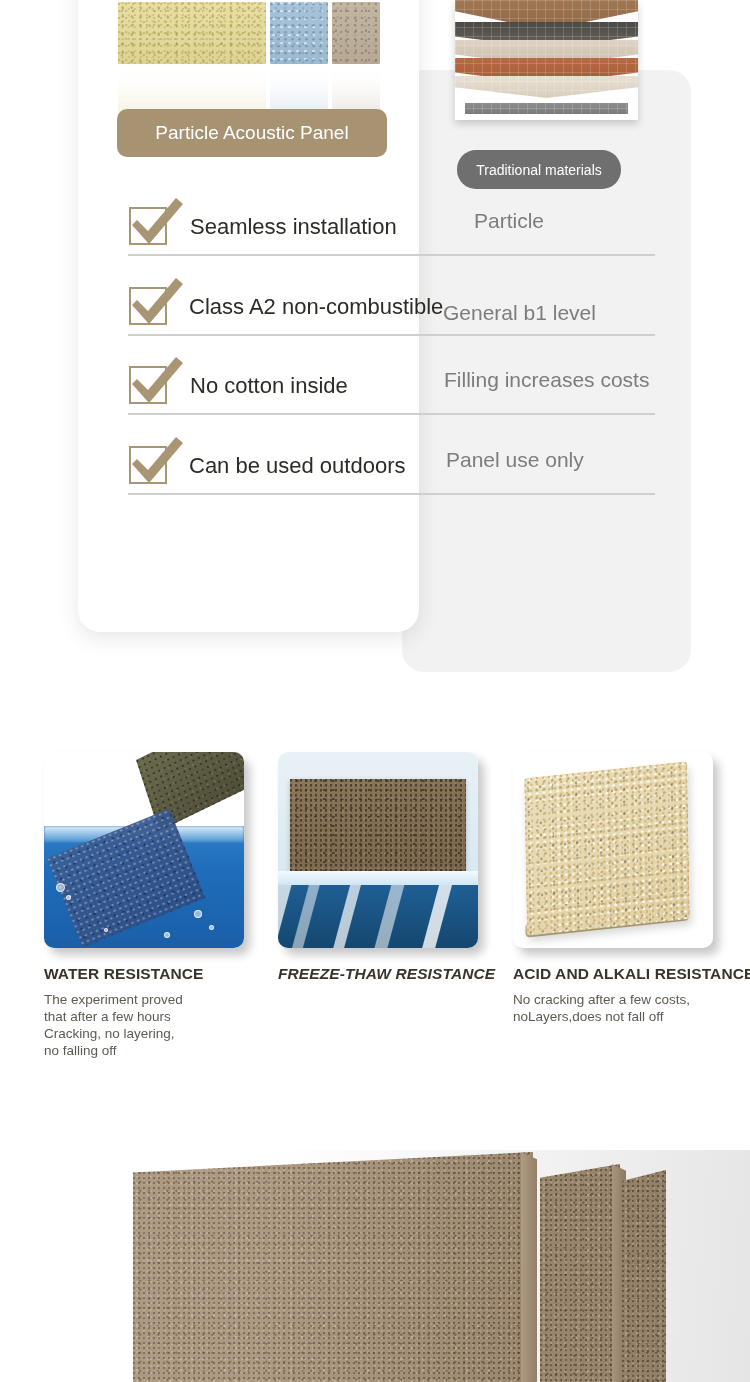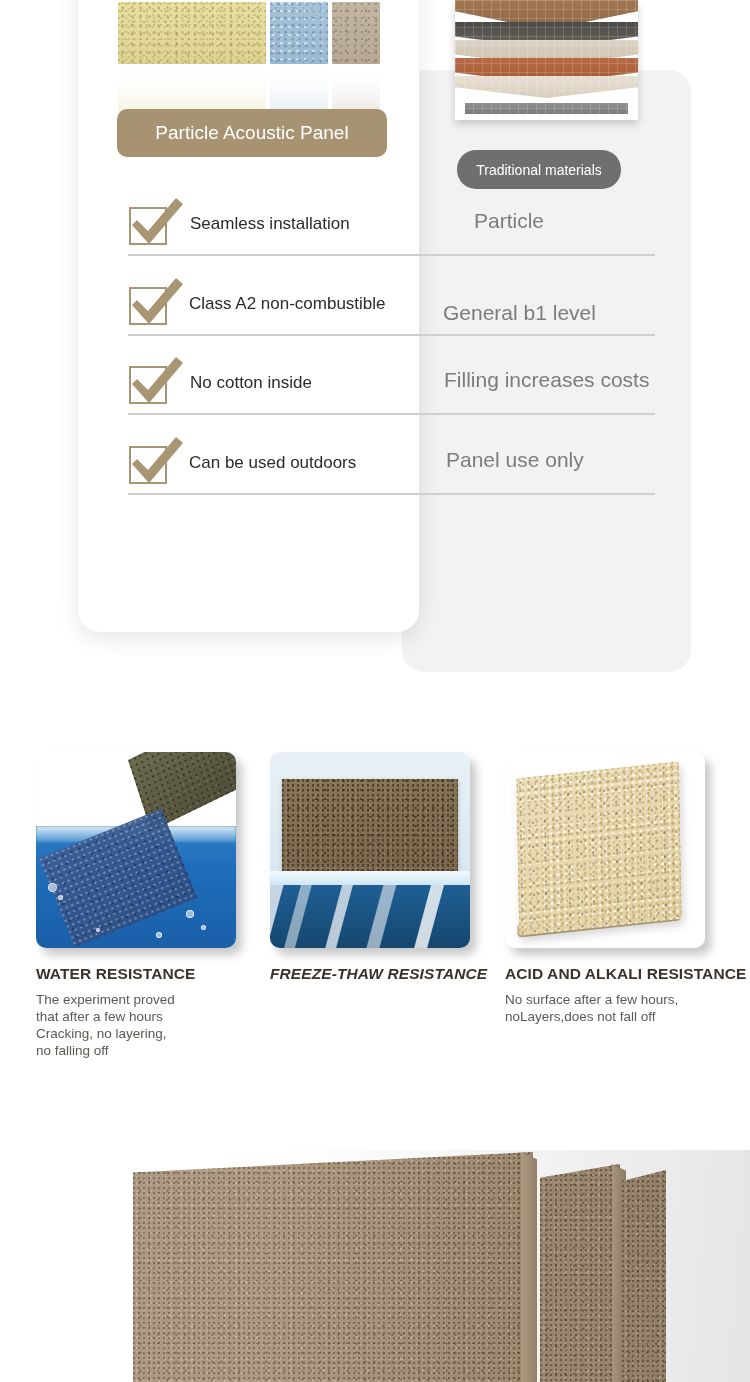--- a/index.html
+++ b/index.html
@@ -177,40 +177,41 @@
   }
   .chk .tick {
     position: absolute;
     left: 2px; top: 0px;
     width: 52px; height: 46px;
   }
 
   .left-label {
     position: absolute;
     color: #2e2a26;
-    font-size: 17px;
+    font-size: 22px;
     white-space: nowrap;
   }
   .right-label {
     position: absolute;
     color: #7c7c7c;
     font-size: 21px;
     white-space: nowrap;
   }
 
   
   .features {
     position: absolute;
     left: 0; top: 752px;
     width: 750px; height: 320px;
   }
   .feature {
     position: absolute;
     top: 0;
     width: 216px;
+    margin-left: 8px;
   }
   .feature.f0 { left: 36px; }
   .feature.f1 { left: 270px; font-style: italic; }
   .feature.f2 { left: 505px; }
 
   .feat-img {
     position: relative;
     width: 200px; height: 196px;
     border-radius: 10px;
     overflow: hidden;
@@ -501,21 +502,21 @@
     </div>
     <div class="feat-title">FREEZE-THAW RESISTANCE</div>
   </div>
 
   <div class="feature f2">
     <div class="feat-img img-acid">
       <div class="ac-edge"></div>
       <div class="ac-slab"></div>
     </div>
     <div class="feat-title">ACID AND ALKALI RESISTANCE</div>
-    <div class="feat-desc">No surface after a few hours,
+    <div class="feat-desc">No cracking after a few costs,
 noLayers,does not fall off</div>
   </div>
 
 </section>
 
 <section class="hero">
   <div class="hero-panel hp-1"></div>
   <div class="hp-1-edge"></div>
   <div class="hero-panel hp-2"></div>
   <div class="hp-2-edge"></div>

